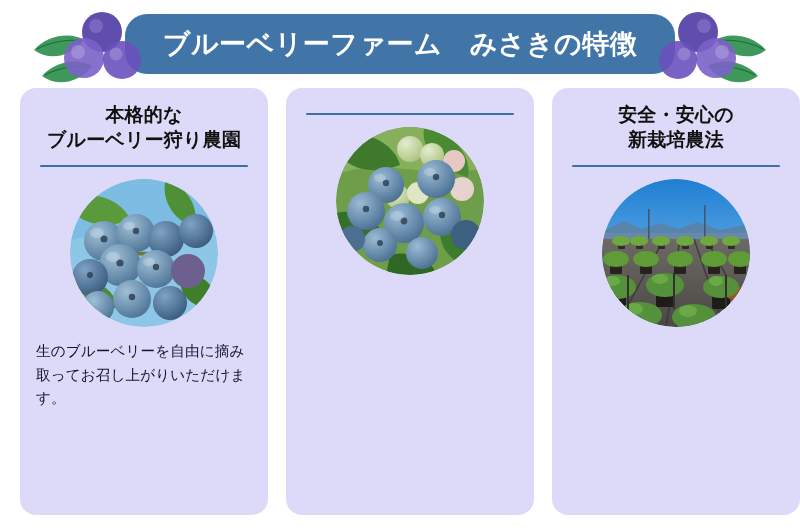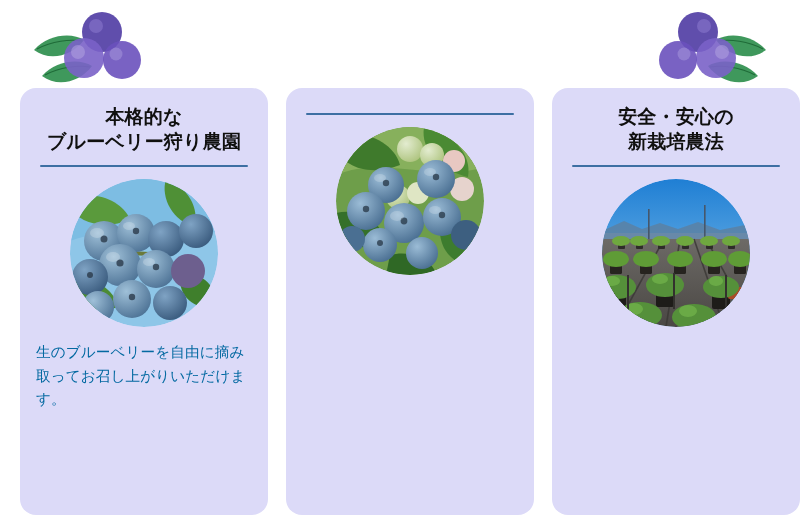--- a/index.html
+++ b/index.html
@@ -55,20 +55,21 @@
   .deco-left  { left: 28px; }
   .deco-right { right: 28px; }
 
   
   .cards {
     position: absolute;
     left: 0;
     top: 88px;
     width: 680px;
     height: 442px;
+    font-family: Liberation Mono, monospace;
   }
   .card {
     position: absolute;
     top: 0;
     width: 248px;
     height: 427px;
     background: #dcdaf8;
     border-radius: 16px;
     box-sizing: border-box;
     padding: 14px 16px 10px 16px;
@@ -105,21 +106,21 @@
     height: 148px;
     border-radius: 50%;
     overflow: hidden;
     position: relative;
   }
   .photo svg { display: block; }
 
   .card-body {
     margin-top: 14px;
     font-size: 14.6px;
-    color: #0369a1;
+    color: #0f172a;
     line-height: 1.62;
     text-align: left;
     letter-spacing: 0.1px;
   }
 </style>
 </head>
 <body>
 
 <div class="header">
 
@@ -141,20 +142,23 @@
         <circle cx="56" cy="52" r="20" fill="#7a62c8" opacity="0.9"></circle>
         <circle cx="50" cy="46" r="7" fill="#b0a2e0" opacity="0.55"></circle>
       </g>
       <g>
         <circle cx="94" cy="54" r="19" fill="#6a51bd" opacity="0.9"></circle>
         <circle cx="88" cy="48" r="6.5" fill="#a999dd" opacity="0.5"></circle>
       </g>
     </svg>
   </div>
 
+  <div class="header-banner">
+    <div class="header-title">ブルーベリーファーム　みさきの特徴</div>
+  </div>
 
   <div class="deco deco-right">
     <svg width="130" height="82" viewBox="0 0 130 82" xmlns="http://www.w3.org/2000/svg">
       <g transform="translate(130,0) scale(-1,1)">
         <g>
           <path d="M6 44 C20 28, 44 26, 56 34 C44 50, 22 56, 6 44 Z" fill="#2f8f4e" opacity="0.92"></path>
           <path d="M9 43 C24 35, 42 33, 54 35" stroke="#1f6b38" stroke-width="1.2" fill="none"></path>
         </g>
         <g>
           <path d="M14 70 C28 54, 52 52, 64 60 C52 76, 30 82, 14 70 Z" fill="#2f8f4e" opacity="0.92"></path>

